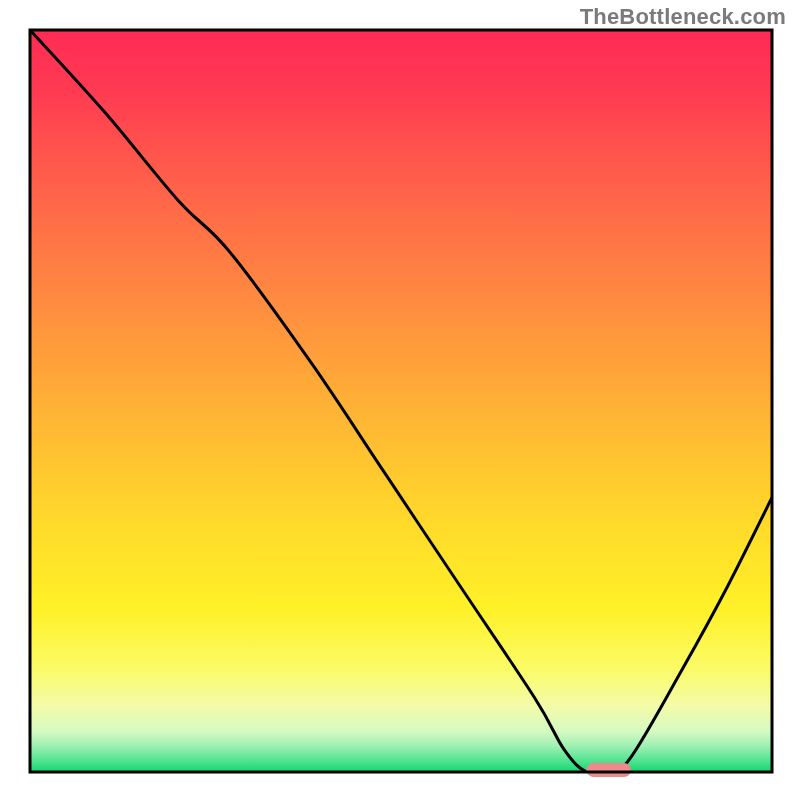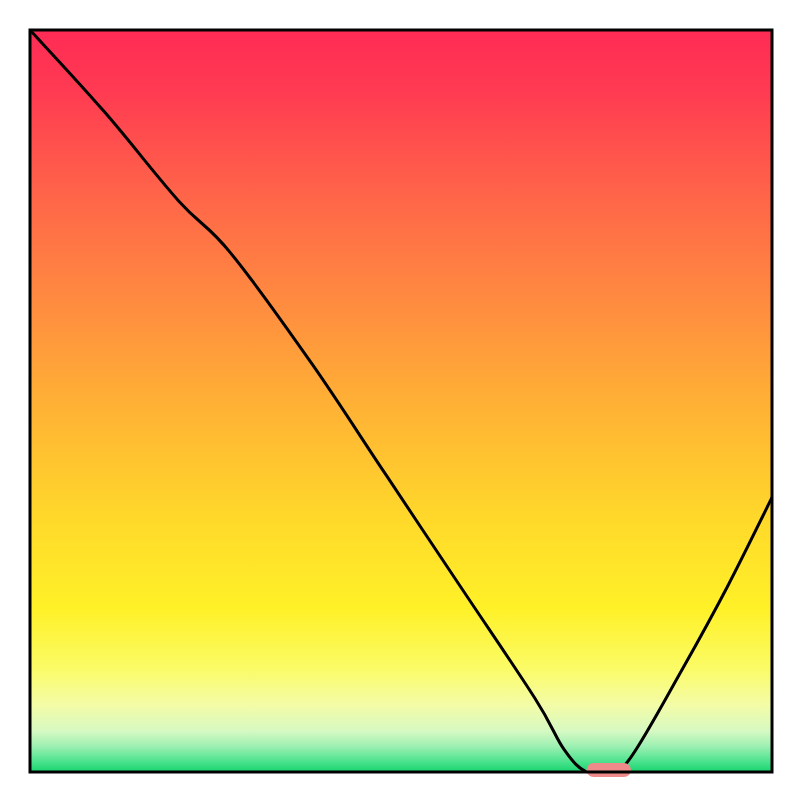--- a/index.html
+++ b/index.html
@@ -25,20 +25,21 @@
     letter-spacing: 0.2px;
   }
   svg {
     display: block;
   }
 </style>
 </head>
 <body>
 <div class="container">
 
+<div class="watermark">TheBottleneck.com</div>
 
 <svg id="chart-svg" width="800" height="800" viewBox="0 0 800 800">
   <defs>
     <linearGradient id="bg-grad" x1="0" y1="0" x2="0" y2="1">
           <stop offset="0.00%" stop-color="#ff2b55"></stop>
           <stop offset="8.00%" stop-color="#ff3a52"></stop>
           <stop offset="22.00%" stop-color="#ff6449"></stop>
           <stop offset="38.00%" stop-color="#ff8f3f"></stop>
           <stop offset="52.00%" stop-color="#ffb534"></stop>
           <stop offset="66.00%" stop-color="#ffd92a"></stop>

